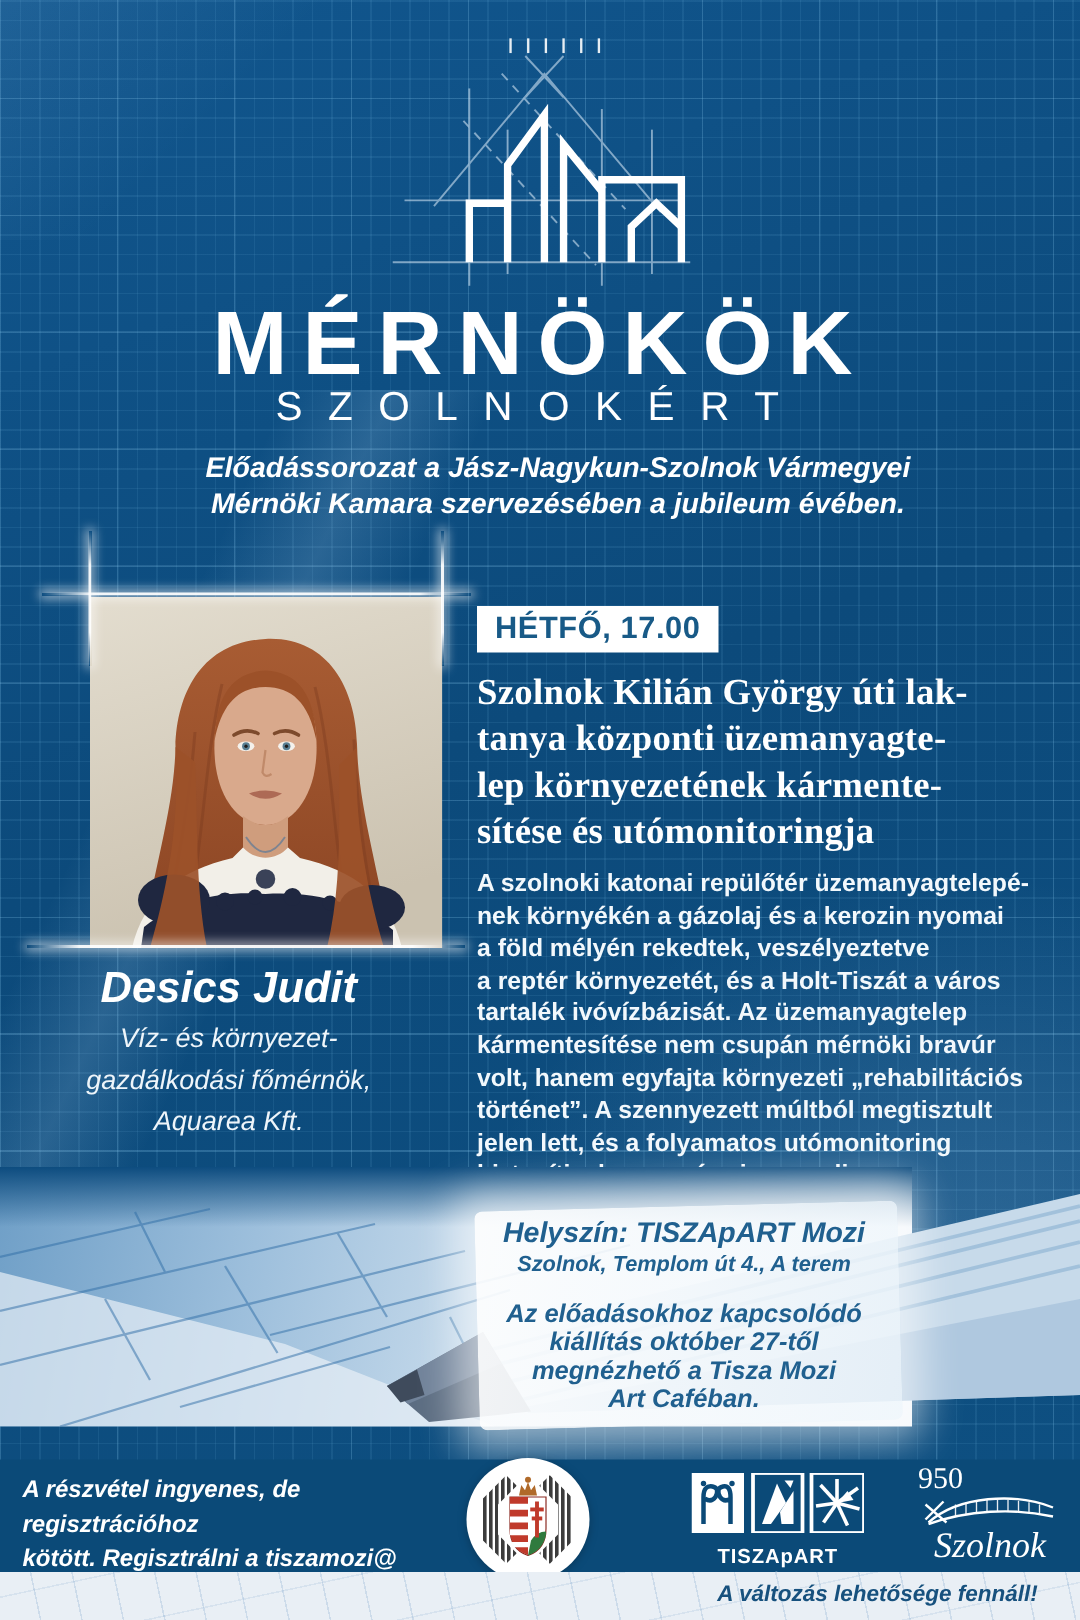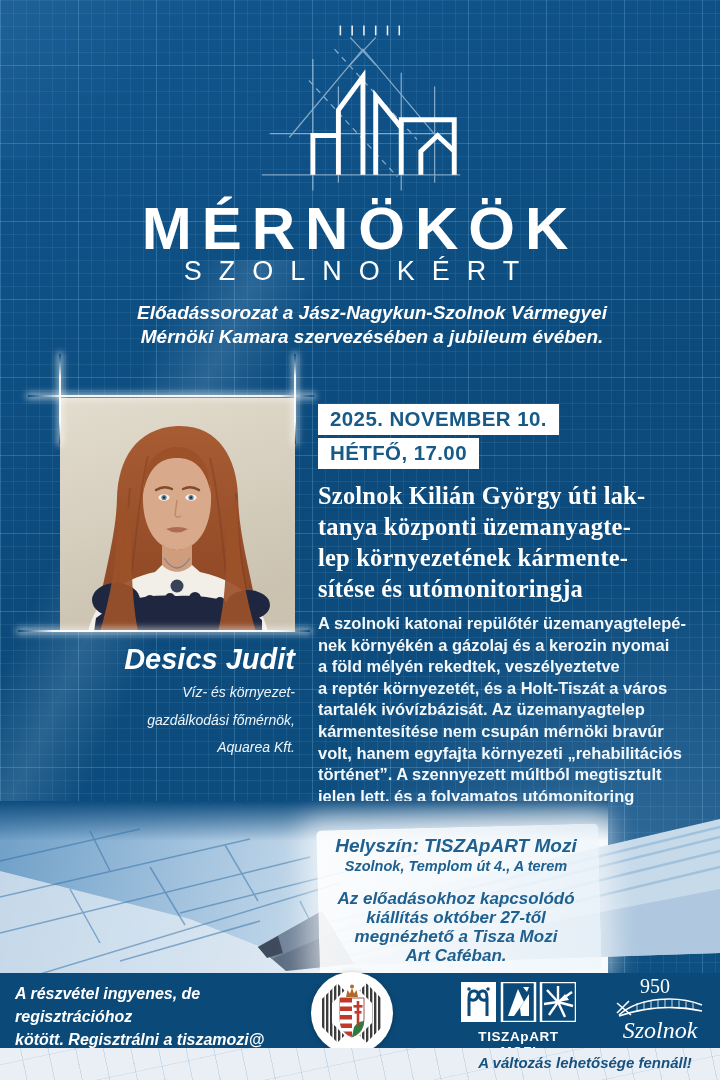--- a/index.html
+++ b/index.html
@@ -36,33 +36,33 @@
     font-size:19px;font-weight:700;font-style:italic;line-height:23.5px;padding-left:12px;}
 
   
   .photo{left:60px;top:398px;width:235px;height:234px;overflow:hidden;}
   .glow-h{height:2px;background:linear-gradient(90deg,transparent,rgba(255,255,255,.95) 12%,rgba(255,255,255,.95) 88%,transparent);
     box-shadow:0 0 7px 1.5px rgba(255,255,255,.75);}
   .glow-v{width:2px;background:linear-gradient(180deg,transparent,rgba(255,255,255,.95) 25%,rgba(255,255,255,.95) 75%,transparent);
     box-shadow:0 0 7px 1.5px rgba(255,255,255,.7);}
 
   
-  .speaker{left:10px;top:642px;width:285px;text-align:right;}
+  .speaker{left:10px;top:642px;width:285px;text-align:center;}
   .speaker-name{font-size:29px;font-weight:700;font-style:italic;line-height:34px;}
-  .speaker-role{margin-top:3px;font-size:14px;font-style:italic;line-height:27.5px;color:#eef5fa;}
+  .speaker-role{margin-top:3px;font-size:18px;font-style:italic;line-height:27.5px;color:#eef5fa;}
 
   
   .chip{display:table;background:#fff;color:#185a87;font-weight:700;
     font-size:20.5px;letter-spacing:.4px;padding:3px 12px 4px 12px;margin-bottom:3px;}
   .right-col{left:318px;top:404px;width:396px;}
   .event-title{margin-top:11px;font-size:24.5px;font-weight:700;line-height:31px;letter-spacing:.2px;font-family:Liberation Serif, serif;}
   .event-desc{margin-top:9px;font-size:16.5px;font-weight:700;line-height:21.6px;color:#f2f8fc;}
 
   
-  .strip{left:0;top:801px;width:608px;height:173px;
+  .strip{left:0;top:778px;width:608px;height:173px;
     background:linear-gradient(100deg,#6f9fc7 0%,#9dbfdc 28%,#c9dcec 55%,#e9f0f7 78%,#f3f7fb 100%);}
   .strip::before{content:"";position:absolute;left:0;top:0;width:100%;height:40px;
     background:linear-gradient(180deg,#0d4c7f 0%,rgba(13,76,127,0) 100%);}
   .plan-svg{position:absolute;left:0;top:0;}
   .venue-panel{position:absolute;right:8px;top:26px;width:282px;height:146px;border-radius:5px;
     background:linear-gradient(100deg,rgba(255,255,255,.93),rgba(240,247,252,.82));
     box-shadow:0 0 26px 14px rgba(255,255,255,.55);transform:rotate(-1.5deg);}
   .venue-text{position:absolute;right:14px;top:34px;width:276px;text-align:center;color:#20608f;}
   .venue-title{font-size:19px;font-weight:700;font-style:italic;line-height:21px;}
   .venue-address{font-size:14.5px;font-weight:600;font-style:italic;line-height:17px;margin-top:2px;}
@@ -70,21 +70,21 @@
 
   
   .bar{left:0;top:973px;width:720px;height:75px;background:#0b4a78;}
   .registration{position:absolute;left:15px;top:9px;width:300px;
     font-size:16px;font-weight:600;font-style:italic;line-height:23px;}
   .emblem{position:absolute;left:310px;top:-2px;width:84px;height:84px;filter:drop-shadow(0 1px 3px rgba(0,0,0,.25));}
   .tiszapart{position:absolute;left:461px;top:9px;width:115px;text-align:center;}
   .tiszapart-label{margin-top:3px;font-size:13.5px;font-weight:700;letter-spacing:.6px;}
   .szolnok{position:absolute;left:612px;top:4px;width:96px;text-align:center;
     font-family:"Liberation Serif","DejaVu Serif",serif;}
-  .szolnok-950{font-size:20px;line-height:18px;text-align:center;padding-right:10px;}
+  .szolnok-950{font-size:20px;line-height:18px;text-align:left;padding-right:10px;}
   .szolnok-name{font-size:24px;line-height:24px;margin-top:-3px;font-style:italic;}
 
   
   .underbar{left:0;top:1048px;width:720px;height:32px;background-color:#e9eff5;
     background-image:
       repeating-linear-gradient(78deg,transparent 0 26px,rgba(90,140,190,.20) 26px 27px),
       repeating-linear-gradient(-12deg,transparent 0 34px,rgba(90,140,190,.13) 34px 35px); padding-left: 48px;}
   .tagline{position:absolute;left:440px;top:6px;width:290px;text-align:center;
     color:#17517e;font-size:15px;font-weight:700;font-style:italic;}
 </style>
@@ -192,21 +192,20 @@
   <div class="abs glow-v" style="left:294px;top:354px;height:90px;"></div>
 
   <div class="abs speaker">
     <div class="speaker-name">Desics Judit</div>
     <div class="speaker-role pre">Víz- és környezet-
 gazdálkodási főmérnök,
 Aquarea Kft.</div>
   </div>
 
   <div class="abs right-col">
-    <div class="chip">2025. NOVEMBER 10.</div>
     <div class="chip">HÉTFŐ, 17.00</div>
     <div class="event-title pre">Szolnok Kilián György úti lak-
 tanya központi üzemanyagte-
 lep környezetének kármente-
 sítése és utómonitoringja</div>
     <div class="event-desc pre">A szolnoki katonai repülőtér üzemanyagtelepé-
 nek környékén a gázolaj és a kerozin nyomai
 a föld mélyén rekedtek, veszélyeztetve
 a reptér környezetét, és a Holt-Tiszát a város
 tartalék ivóvízbázisát. Az üzemanyagtelep

